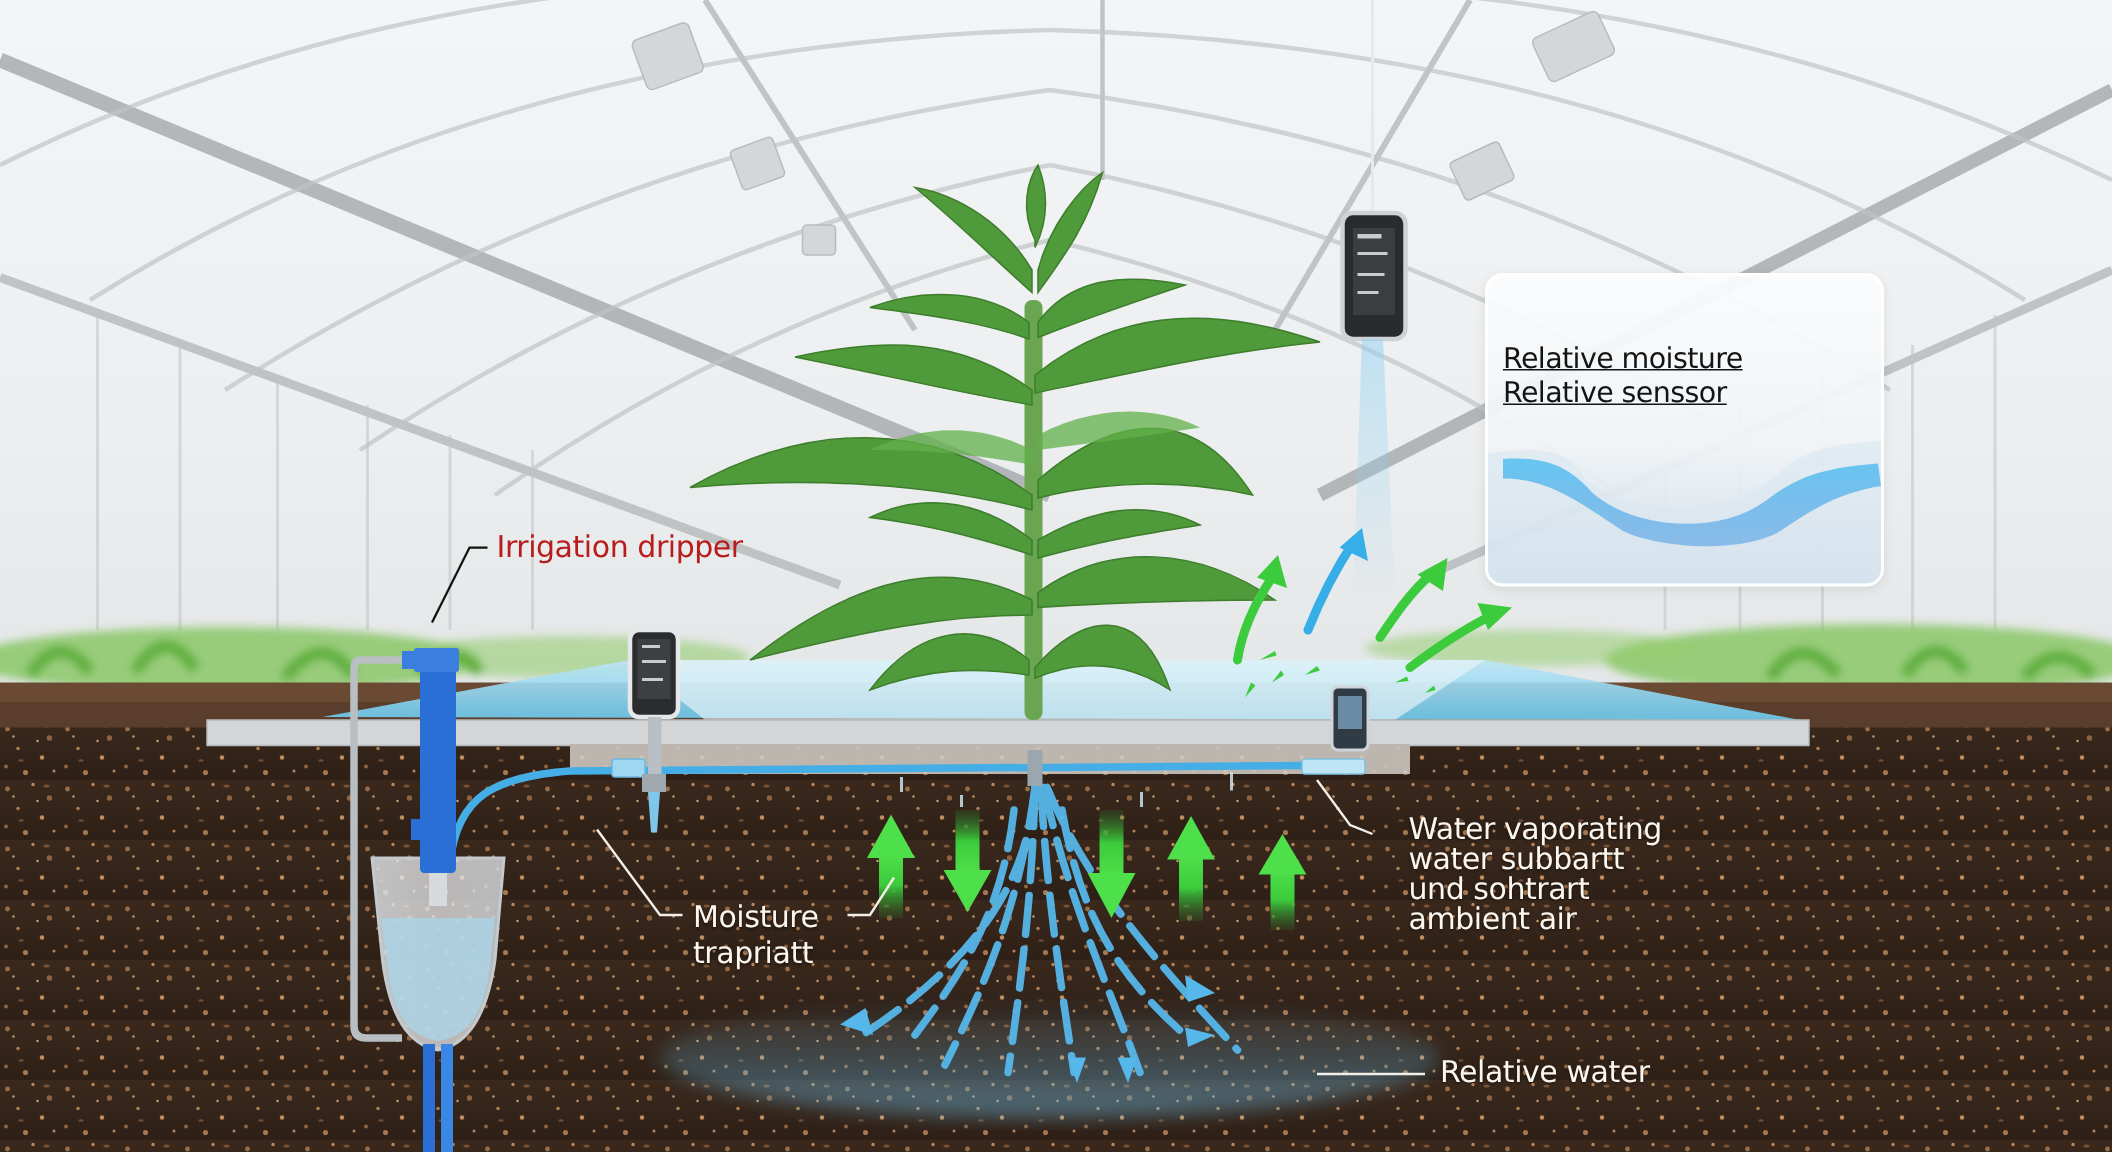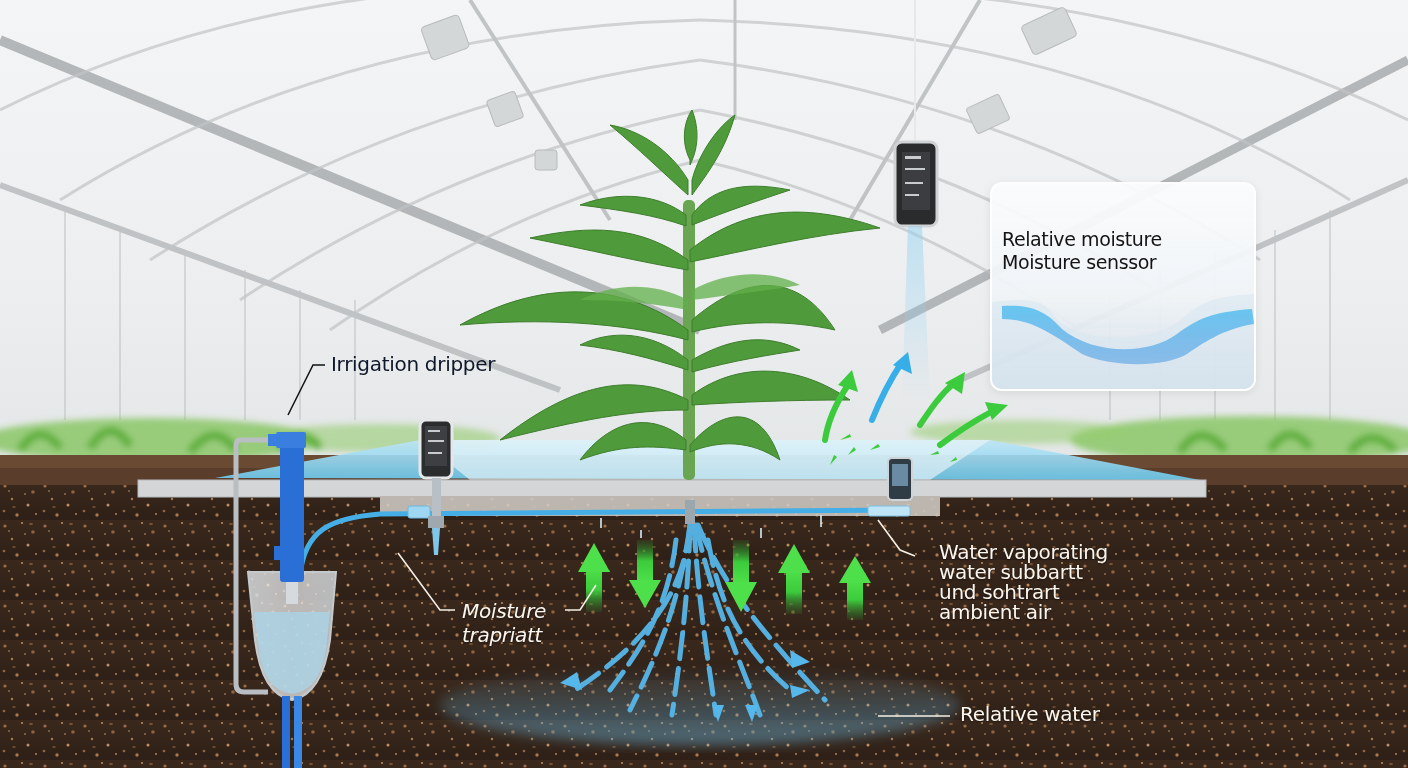--- a/index.html
+++ b/index.html
@@ -1,22 +1,22 @@
 <!DOCTYPE html>
 <html><head>
 <meta charset="utf-8">
 <style>
   html, body { margin: 0; padding: 0; }
   body { width: 1408px; height: 768px; overflow: hidden; position: relative; background: #eef0f1; font-family: "DejaVu Sans", "Liberation Sans", sans-serif; }
   .scene { position: absolute; inset: 0; width: 1408px; height: 768px; }
   .label { position: absolute; font-size: 20px; line-height: 22px; letter-spacing: -0.3px; white-space: nowrap; }
-  .label.dark { color: #0f172a; }
+  .label.dark { color: #b91c1c; }
   .label.light { color: #fbf6ee; text-shadow: 0 1px 2px rgba(0,0,0,0.5); }
   .info-card { position: absolute; left: 990px; top: 182px; width: 262px; height: 205px; border-radius: 12px; border: 2px solid rgba(255,255,255,0.95); background: linear-gradient(180deg, rgba(250,251,252,0.96) 0%, rgba(240,244,247,0.94) 55%, rgba(205,218,230,0.9) 100%); overflow: hidden; box-shadow: 0 2px 8px rgba(0,0,0,0.08); }
-  .info-card .card-text { position: absolute; left: 10px; top: 44px; font-size: 19px; line-height: 23px; color: #141414; letter-spacing: -0.4px; }
+  .info-card .card-text { position: absolute; left: 10px; top: 44px; font-size: 19px; line-height: 23px; color: #141414; letter-spacing: -0.4px; text-decoration: underline; }
   .info-card svg { position: absolute; left: 0; top: 0; }
 </style>
 </head>
 <body>
 
 <div class="scene">
 <svg width="1408" height="768" viewBox="0 0 1408 768" xmlns="http://www.w3.org/2000/svg">
   <defs>
     <linearGradient id="skyG" x1="0" y1="0" x2="0" y2="1">
       <stop offset="0" stop-color="#f4f5f6"></stop>
@@ -313,31 +313,31 @@
       <linearGradient id="waveG" x1="0" y1="0" x2="0" y2="1">
         <stop offset="0" stop-color="#32b6f0" stop-opacity="0.7"></stop>
         <stop offset="1" stop-color="#2a88e0" stop-opacity="0.45"></stop>
       </linearGradient>
     </defs>
     <path d="M0,118 C30,115 50,112 65,135 C90,160 160,160 190,135 C210,115 230,112 262,110 L262,205 L0,205 Z" fill="#d9e6f0" opacity="0.6"></path>
     <path d="M10,122 C40,120 55,128 70,145 C100,170 155,172 185,150 C205,135 220,128 260,125 L262,140 C230,145 210,160 195,170 C170,185 115,182 90,170 C60,150 40,135 10,135 Z" fill="url(#waveG)"></path>
   </svg>
   <div class="card-text">
     <div>Relative moisture</div>
-    <div>Moisture senssor</div>
+    <div>Relative senssor</div>
   </div>
 </div>
 
 <div class="label dark" style="left:331px; top:353px;">Irrigation dripper</div>
 
 <div class="label light" style="left:918px; top:542px; line-height:20px;margin-left:21px;">
   <div>Water vaporating</div>
   <div>water subbartt</div>
   <div>und sohtrart</div>
   <div>ambient air</div>
 </div>
 
-<div class="label light" style="left:462px; top:599px; line-height:24px;font-style:italic;">
+<div class="label light" style="left:462px; top:599px; line-height:24px;">
   <div>Moisture</div>
   <div>trapriatt</div>
 </div>
 
 <div class="label light" style="left:960px; top:703px;">Relative water</div>
 
 </body></html>

